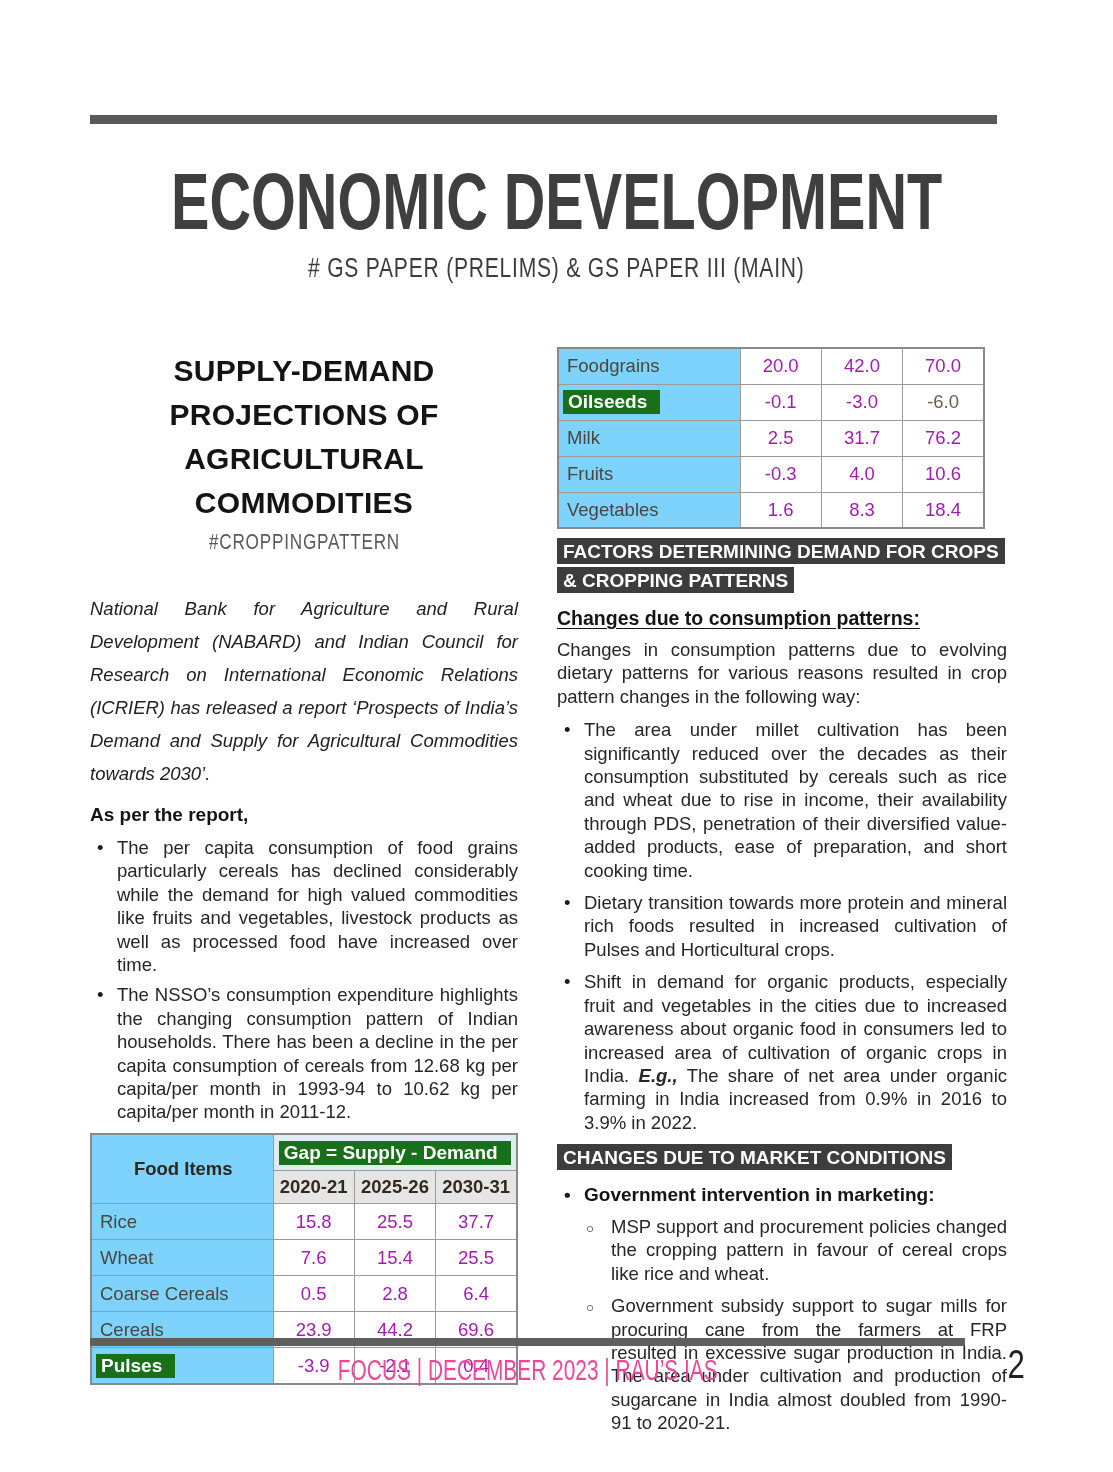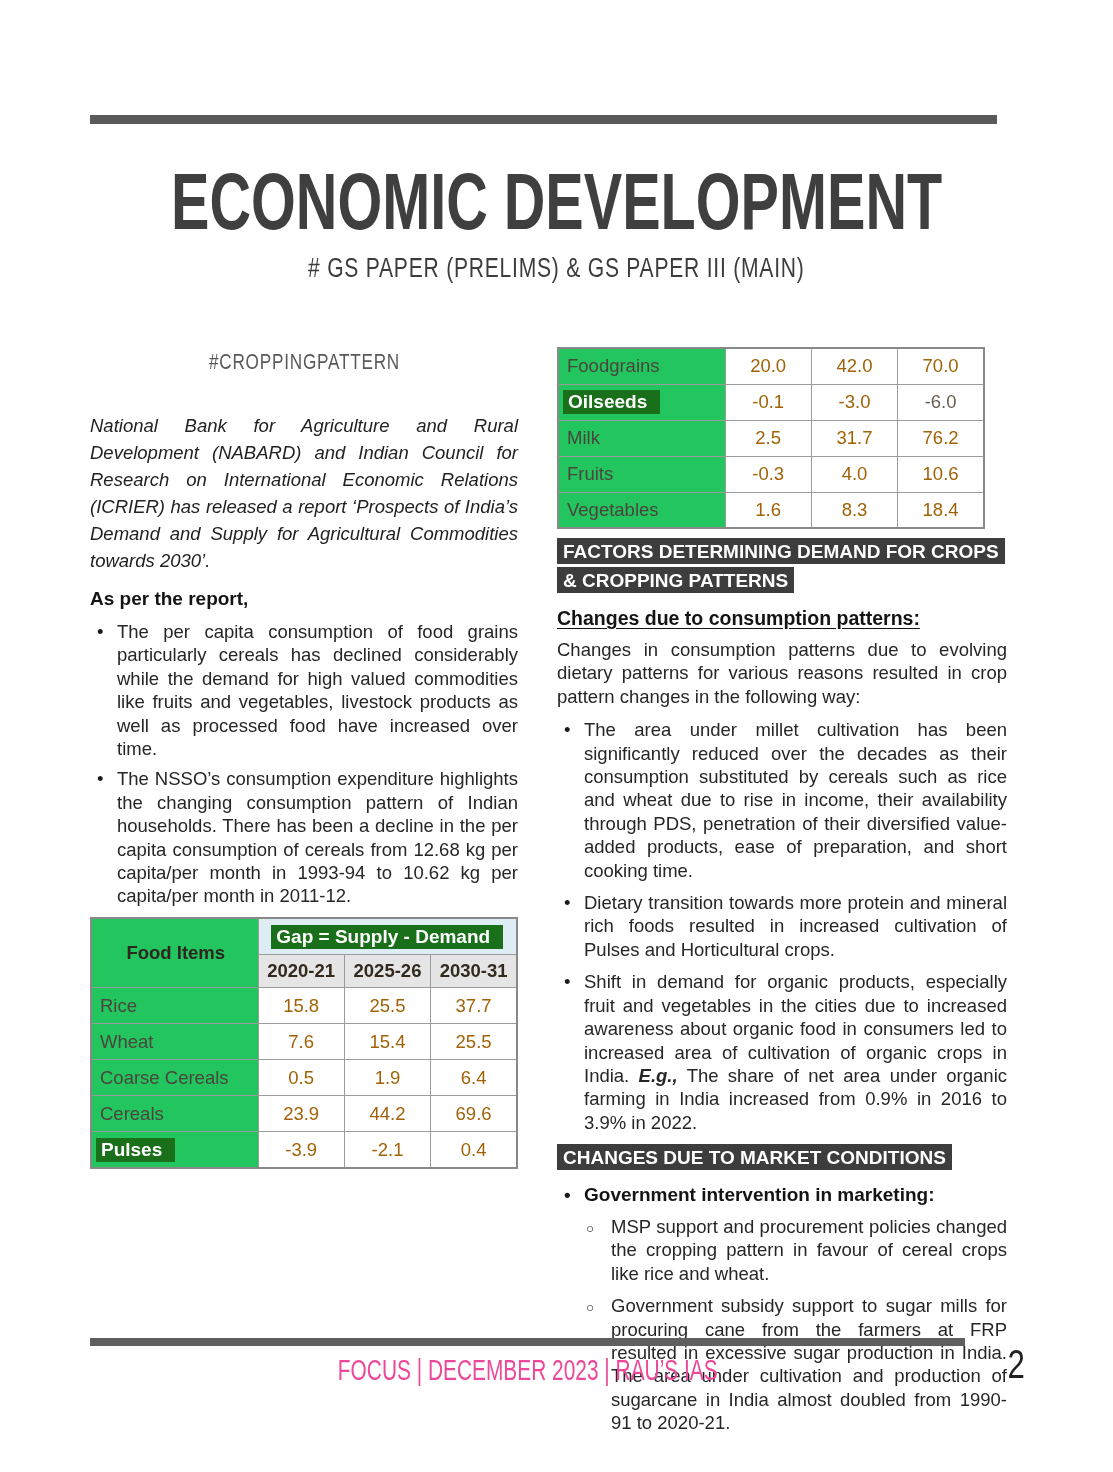--- a/index.html
+++ b/index.html
@@ -47,21 +47,21 @@
   .article-heading {
     font-size: 30px; line-height: 44px; font-weight: bold;
     color: #141414; text-align: center; letter-spacing: 0.3px;
     margin-top: 4px;
   }
   .hashtag-line { text-align: center; margin-top: 3px; }
   .hashtag { font-size: 22px; line-height: 28px; color: #595959; letter-spacing: 1px; }
   .intro {
     margin-top: 36px;
     font-style: italic;
-    font-size: 18.5px; line-height: 27px;
+    font-size: 18.5px; line-height: 33px;
     text-align: justify;
     color: #222222;
   }
   .lead { margin-top: 13px; font-weight: bold; font-size: 19px; line-height: 24px; color: #141414; }
   ul.bullets { list-style: none; margin-top: 9px; }
   ul.bullets > li {
     position: relative;
     padding-left: 27px;
     margin-bottom: 7px;
     font-size: 18.5px; line-height: 23.4px;
@@ -103,35 +103,35 @@
     border: 2px solid #898989;
     table-layout: fixed;
   }
   .col-right table.data-table { margin-top: 2px; }
   table.data-table td {
     border: 1px solid #9b9b9b;
     font-size: 18.5px;
     vertical-align: middle;
   }
   td.label-cell {
-    width: 167px;
-    background: #22c55e;
+    width: 182px;
+    background: #7dd3fc;
     color: #4b453d;
     padding: 4px 6px 4px 8px;
     height: 36px;
   }
   td.th-cell {
     font-weight: bold; text-align: center; color: #2e2620; padding-left: 8px;
   }
   td.gap-cell { background: #deedf4; text-align: center; height: 37px; }
   td.year-cell {
     background: #e5e5e5; text-align: center; height: 33px;
     font-weight: bold; color: #33291d;
   }
-  td.num-cell { background: #ffffff; text-align: center; color: #a16207; height: 36px; }
+  td.num-cell { background: #ffffff; text-align: center; color: #a21caf; height: 36px; }
   td.num-cell.muted-num { color: #6a5d52; }
   .hl-green {
     background: #1a701a;
     color: #ffffff;
     font-weight: bold;
     font-size: 19px;
     padding: 1px 13px 2px 5px;
   }
   td.label-cell .hl-green { margin-left: -4px; }
   
@@ -192,20 +192,21 @@
   <div class="top-bar"></div>
 
   <div class="masthead">
     <div class="doc-title"><span class="cond">ECONOMIC DEVELOPMENT</span></div>
     <div class="doc-subtitle"><span class="cond-wide"># GS PAPER (PRELIMS) &amp; GS PAPER III (MAIN)</span></div>
   </div>
 
   <div class="columns">
 
     <div class="col-left">
+      <div class="article-heading">SUPPLY-DEMAND PROJECTIONS OF AGRICULTURAL COMMODITIES</div>
       <div class="hashtag-line">
         <span class="hashtag cond-wide">#CROPPINGPATTERN</span>
       </div>
 
       <p class="intro">National Bank for Agriculture and Rural Development (NABARD) and Indian Council for Research on International Economic Relations (ICRIER) has released a report ‘Prospects of India’s Demand and Supply for Agricultural Commodities towards 2030’.</p>
       <p class="lead">As per the report,</p>
 
       <ul class="bullets">
         <li>The per capita consumption of food grains particularly cereals has declined considerably while the demand for high valued commodities like fruits and vegetables, livestock products as well as processed food have increased over time.</li>
         <li>The NSSO’s consumption expenditure highlights the changing consumption pattern of Indian households. There has been a decline in the per capita consumption of cereals from 12.68 kg per capita/per month in 1993-94 to 10.62 kg per capita/per month in 2011-12.</li>
@@ -231,21 +232,21 @@
           </tr>
           <tr>
             <td class="label-cell"><span>Wheat</span></td>
             <td class="num-cell">7.6</td>
             <td class="num-cell">15.4</td>
             <td class="num-cell">25.5</td>
           </tr>
           <tr>
             <td class="label-cell"><span>Coarse Cereals</span></td>
             <td class="num-cell">0.5</td>
-            <td class="num-cell">1.9</td>
+            <td class="num-cell">2.8</td>
             <td class="num-cell">6.4</td>
           </tr>
           <tr>
             <td class="label-cell"><span>Cereals</span></td>
             <td class="num-cell">23.9</td>
             <td class="num-cell">44.2</td>
             <td class="num-cell">69.6</td>
           </tr>
           <tr>
             <td class="label-cell"><span class="hl-green">Pulses</span></td>

